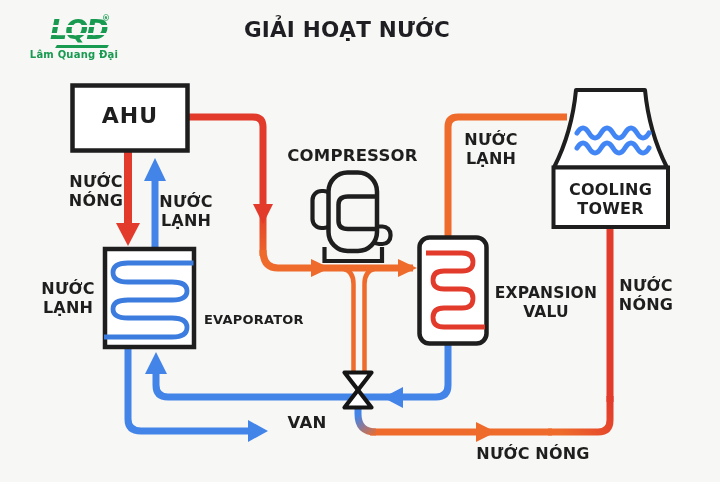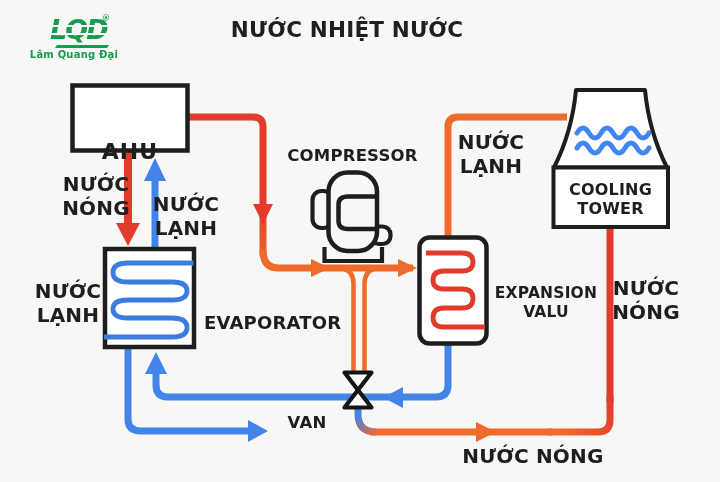--- a/index.html
+++ b/index.html
@@ -11,21 +11,21 @@
   .title{position:absolute;left:0;top:17px;width:694px;text-align:center;font-weight:bold;
          font-size:21.5px;line-height:1.25;color:#1f1f23;letter-spacing:0.2px;}
   .logo{position:absolute;left:14px;top:8px;width:130px;height:52px;}
   .logo-mark{position:absolute;left:36px;top:8px;font-style:italic;font-weight:bold;font-size:27px;
              color:#189a50;letter-spacing:-2px;line-height:1;}
   .logo-reg{position:absolute;left:88px;top:6px;font-size:8px;color:#189a50;font-weight:bold;}
   .logo-stripe{position:absolute;height:2px;background:#f7f7f5;left:34px;width:62px;}
   .logo-underline{position:absolute;left:42px;top:37px;width:52px;height:3px;background:#189a50;transform:skewX(-30deg);}
   .logo-company{position:absolute;left:0px;top:41px;width:120px;text-align:center;font-weight:bold;
                 font-size:10px;color:#189a50;letter-spacing:0.2px;white-space:nowrap;}
-  .f15{font-size:20px;}
+  .f15{font-size:16px;}
 </style>
 </head>
 <body>
 
 <div class="canvas">
 
   <svg class="pipes-svg" viewBox="0 0 720 482">
     <defs>
       <linearGradient id="gAhuDrop" gradientUnits="userSpaceOnUse" x1="263" y1="205" x2="263" y2="262">
         <stop offset="0" stop-color="#e23a2b"></stop>
@@ -108,32 +108,32 @@
   <div class="logo">
     <div class="logo-mark">LQD</div>
     <div class="logo-reg">®</div>
     <div class="logo-stripe" style="top:17px;"></div>
     <div class="logo-stripe" style="top:25px;"></div>
     <div class="logo-underline"></div>
     <div class="logo-company">Lâm Quang Đại</div>
   </div>
 
   <div class="title">
-    <div>NƯỚC NHIỆT NƯỚC</div>
+    <div>GIẢI HOẠT NƯỚC</div>
   </div>
 
-  <div class="lbl" style="left:72px;top:103px;width:116px;font-size:22px;letter-spacing:1px;margin-top:36px;">
+  <div class="lbl" style="left:72px;top:103px;width:116px;font-size:22px;letter-spacing:1px;">
     <span>AHU</span>
   </div>
 
   <div class="lbl" style="left:280px;top:146px;width:145px;font-size:16.5px;">
     <span>COMPRESSOR</span>
   </div>
 
-  <div class="lbl" style="left:204px;top:312px;width:130px;font-size:18px;text-align:left;">
+  <div class="lbl" style="left:204px;top:312px;width:130px;font-size:13px;text-align:left;">
     <span>EVAPORATOR</span>
   </div>
 
   <div class="lbl" style="left:488px;top:284px;width:116px;font-size:15.5px;">
     <span>EXPANSION</span>
     <span>VALU</span>
   </div>
 
   <div class="lbl" style="left:553px;top:180px;width:115px;font-size:16px;">
     <span>COOLING</span>

